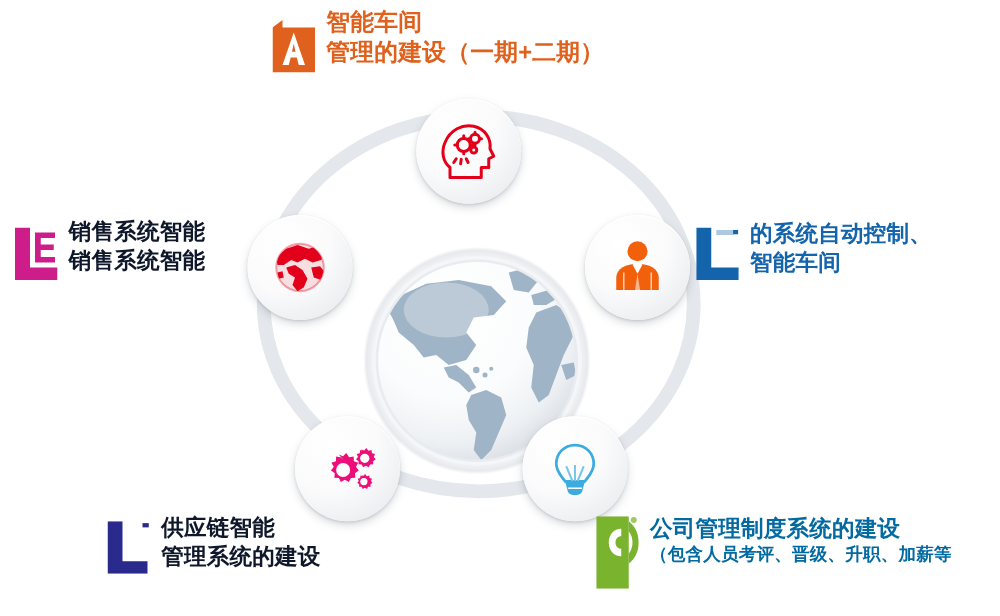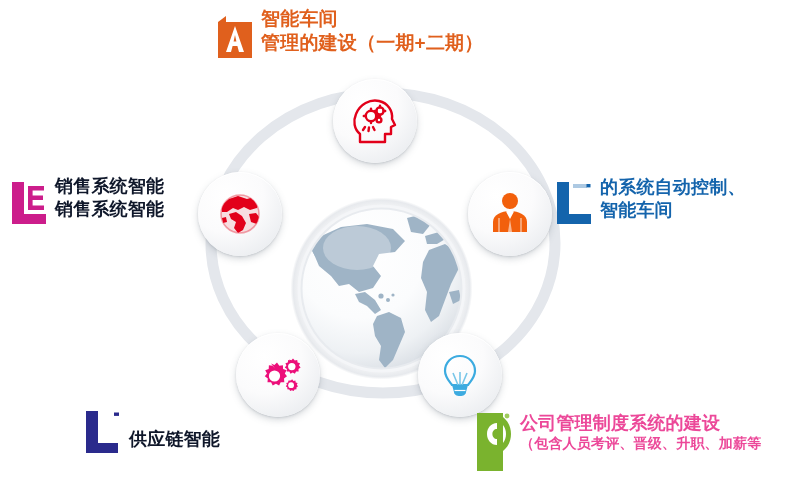--- a/index.html
+++ b/index.html
@@ -92,21 +92,21 @@
   .mark svg { display: block; }
 
   
   .lab-a { left: 218px; top: 7px; }
   .lab-a .txt { color: #e0601d; font-size: 19px; }
 
   .lab-b { left: 557px; top: 176px; }
   .lab-b .txt { color: #1464ac; font-size: 18px; }
 
   .lab-c { left: 477px; top: 412px; }
-  .lab-c .txt { color: #ec4899; font-size: 18px; }
+  .lab-c .txt { color: #0369a1; font-size: 18px; }
   .lab-c .txt .l2,
   .lab-c .txt .l3 { font-size: 14px; }
 
   .lab-d { left: 86px; top: 411px; }
   .lab-d .txt { color: #0f172a; font-size: 18px; }
 
   .lab-e { left: 12px; top: 176px; }
   .lab-e .txt { color: #0f172a; font-size: 18px; font-family: Liberation Mono, monospace; }
 </style>
 </head>
@@ -293,20 +293,21 @@
       <svg width="34" height="42" viewBox="0 0 34 42">
         <path d="M0 0 L12 0 L12 32 L32 32 L32 42 L0 42 Z" fill="#2a2a8c"></path>
         <path d="M15 5 L26 5 C31 5 33.5 9.5 33.5 16 C33.5 22.5 31 27 26 27 L15 27 Z
                  M20 9.4 L20 22.6 L25 22.6 C27.6 22.6 28.6 20.2 28.6 16
                  C28.6 11.8 27.6 9.4 25 9.4 Z" fill="#ffffff"></path>
         <rect x="28" y="1.5" width="5" height="3.4" fill="#2a2a8c"></rect>
       </svg>
     </span>
     <span class="txt">
       <span class="l1">供应链智能</span>
+      <span class="l2">管理系统的建设</span>
     </span>
   </div>
 
   <div class="label lab-e">
     <span class="mark">
       <svg width="34" height="42" viewBox="0 0 34 42">
         <path d="M0 0 L12 0 L12 32 L34 32 L34 42 L0 42 Z" fill="#cc1d8b"></path>
         <path d="M16 4 L32 4 L32 8.4 L20.6 8.4 L20.6 13.6 L31 13.6 L31 18 L20.6 18
                  L20.6 23.6 L32 23.6 L32 28 L16 28 Z" fill="#cc1d8b"></path>
         <path d="M19.4 7 L30 7 L30 9.6 L19.4 9.6 Z" fill="#ffffff" opacity="0"></path>

